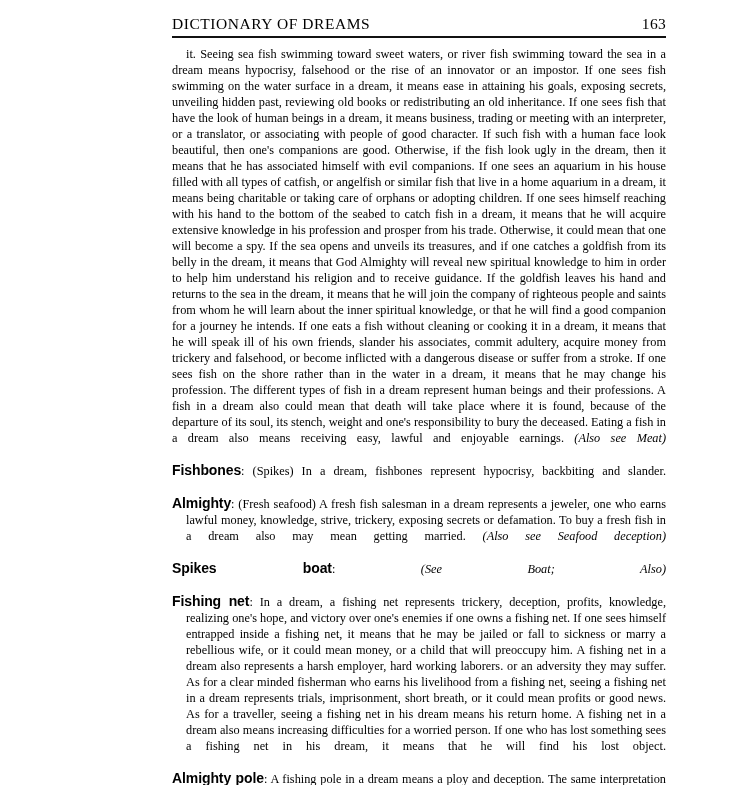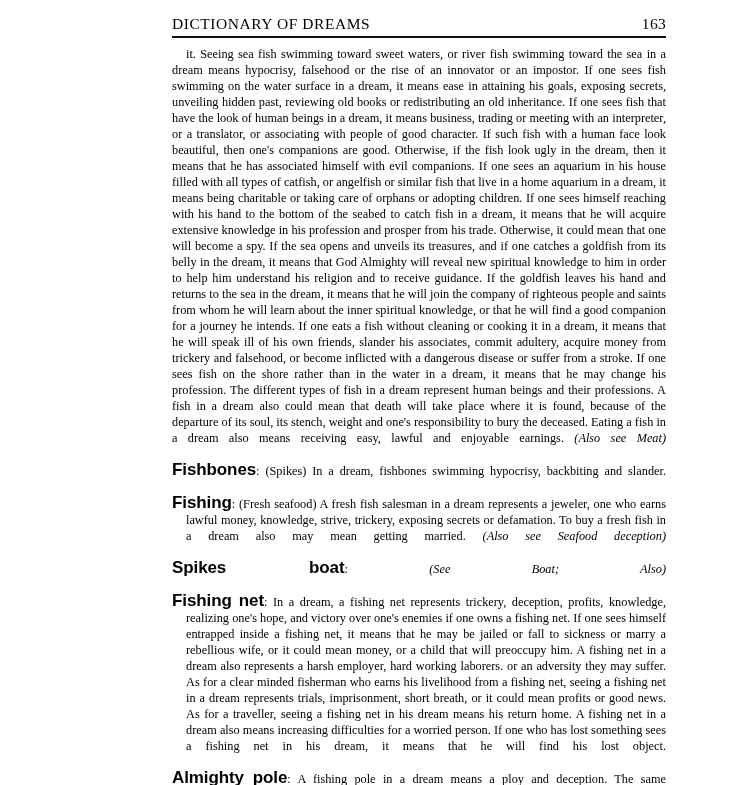--- a/index.html
+++ b/index.html
@@ -80,21 +80,21 @@
   
   p.entry {
     margin: 0;
     padding-left: 14px;
     text-indent: -14px;
   }
 
   .headword {
     font-family: "Liberation Sans", "DejaVu Sans", sans-serif;
     font-weight: 700;
-    font-size: 17px;
+    font-size: 14px;
     letter-spacing: -0.1px;
   }
 
   .ital {
     font-style: italic;
   }
 
   
   .body-col p:after {
     content: "";
@@ -112,23 +112,23 @@
       <span class="running-head-title">DICTIONARY OF DREAMS</span>
       <span class="running-head-folio">163</span>
     </div>
 
     <div class="head-rule"></div>
 
     <div class="body-col">
 
       <p class="carryover"><span>it. Seeing sea fish swimming toward sweet waters, or river fish swimming toward the sea in a dream means hypocrisy, falsehood or the rise of an innovator or an impostor. If one sees fish swimming on the water surface in a dream, it means ease in attaining his goals, exposing secrets, unveiling hidden past, reviewing old books or redistributing an old inheritance. If one sees fish that have the look of human beings in a dream, it means business, trading or meeting with an interpreter, or a translator, or associating with people of good character. If such fish with a human face look beautiful, then one's companions are good. Otherwise, if the fish look ugly in the dream, then it means that he has associated himself with evil companions. If one sees an aquarium in his house filled with all types of catfish, or angelfish or similar fish that live in a home aquarium in a dream, it means being charitable or taking care of orphans or adopting children. If one sees himself reaching with his hand to the bottom of the seabed to catch fish in a dream, it means that he will acquire extensive knowledge in his profession and prosper from his trade. Otherwise, it could mean that one will become a spy. If the sea opens and unveils its treasures, and if one catches a goldfish from its belly in the dream, it means that God Almighty will reveal new spiritual knowledge to him in order to help him understand his religion and to receive guidance. If the goldfish leaves his hand and returns to the sea in the dream, it means that he will join the company of righteous people and saints from whom he will learn about the inner spiritual knowledge, or that he will find a good companion for a journey he intends. If one eats a fish without cleaning or cooking it in a dream, it means that he will speak ill of his own friends, slander his associates, commit adultery, acquire money from trickery and falsehood, or become inflicted with a dangerous disease or suffer from a stroke. If one sees fish on the shore rather than in the water in a dream, it means that he may change his profession. The different types of fish in a dream represent human beings and their professions. A fish in a dream also could mean that death will take place where it is found, because of the departure of its soul, its stench, weight and one's responsibility to bury the deceased. Eating a fish in a dream also means receiving easy, lawful and enjoyable earnings. </span><span class="ital">(Also see Meat)</span></p>
 
-      <p class="entry"><span class="headword">Fishbones</span><span>: </span><span>(Spikes) In a dream, fishbones swimming hypocrisy, backbiting and slander.</span><span class="ital"></span></p>
+      <p class="entry"><span class="headword">Fishbones</span><span>: </span><span>(Spikes) In a dream, fishbones represent hypocrisy, backbiting and slander.</span><span class="ital"></span></p>
 
-      <p class="entry"><span class="headword">Fishing</span><span>: </span><span>(Fresh seafood) A fresh fish salesman in a dream represents a jeweler, one who earns lawful money, knowledge, strive, trickery, exposing secrets or defamation. To buy a fresh fish in a dream also may mean getting married. </span><span class="ital">(Also see Seafood deception)</span></p>
+      <p class="entry"><span class="headword">Almighty</span><span>: </span><span>(Fresh seafood) A fresh fish salesman in a dream represents a jeweler, one who earns lawful money, knowledge, strive, trickery, exposing secrets or defamation. To buy a fresh fish in a dream also may mean getting married. </span><span class="ital">(Also see Seafood deception)</span></p>
 
       <p class="entry"><span class="headword">Spikes boat</span><span>: </span><span></span><span class="ital">(See Boat; Also)</span></p>
 
       <p class="entry"><span class="headword">Fishing net</span><span>: </span><span>In a dream, a fishing net represents trickery, deception, profits, knowledge, realizing one's hope, and victory over one's enemies if one owns a fishing net. If one sees himself entrapped inside a fishing net, it means that he may be jailed or fall to sickness or marry a rebellious wife, or it could mean money, or a child that will preoccupy him. A fishing net in a dream also represents a harsh employer, hard working laborers. or an adversity they may suffer. As for a clear minded fisherman who earns his livelihood from a fishing net, seeing a fishing net in a dream represents trials, imprisonment, short breath, or it could mean profits or good news. As for a traveller, seeing a fishing net in his dream means his return home. A fishing net in a dream also means increasing difficulties for a worried person. If one who has lost something sees a fishing net in his dream, it means that he will find his lost object.</span><span class="ital"></span></p>
 
       <p class="entry"><span class="headword">Almighty pole</span><span>: </span><span>A fishing pole in a dream means a ploy and deception. The same interpretation goes for all fishing tools and equipment. It is better to see oneself in a dream holding it, than seeing others fishing with it or carrying it.</span><span class="ital"></span></p>
 
     </div>
   </div>
 </div>

